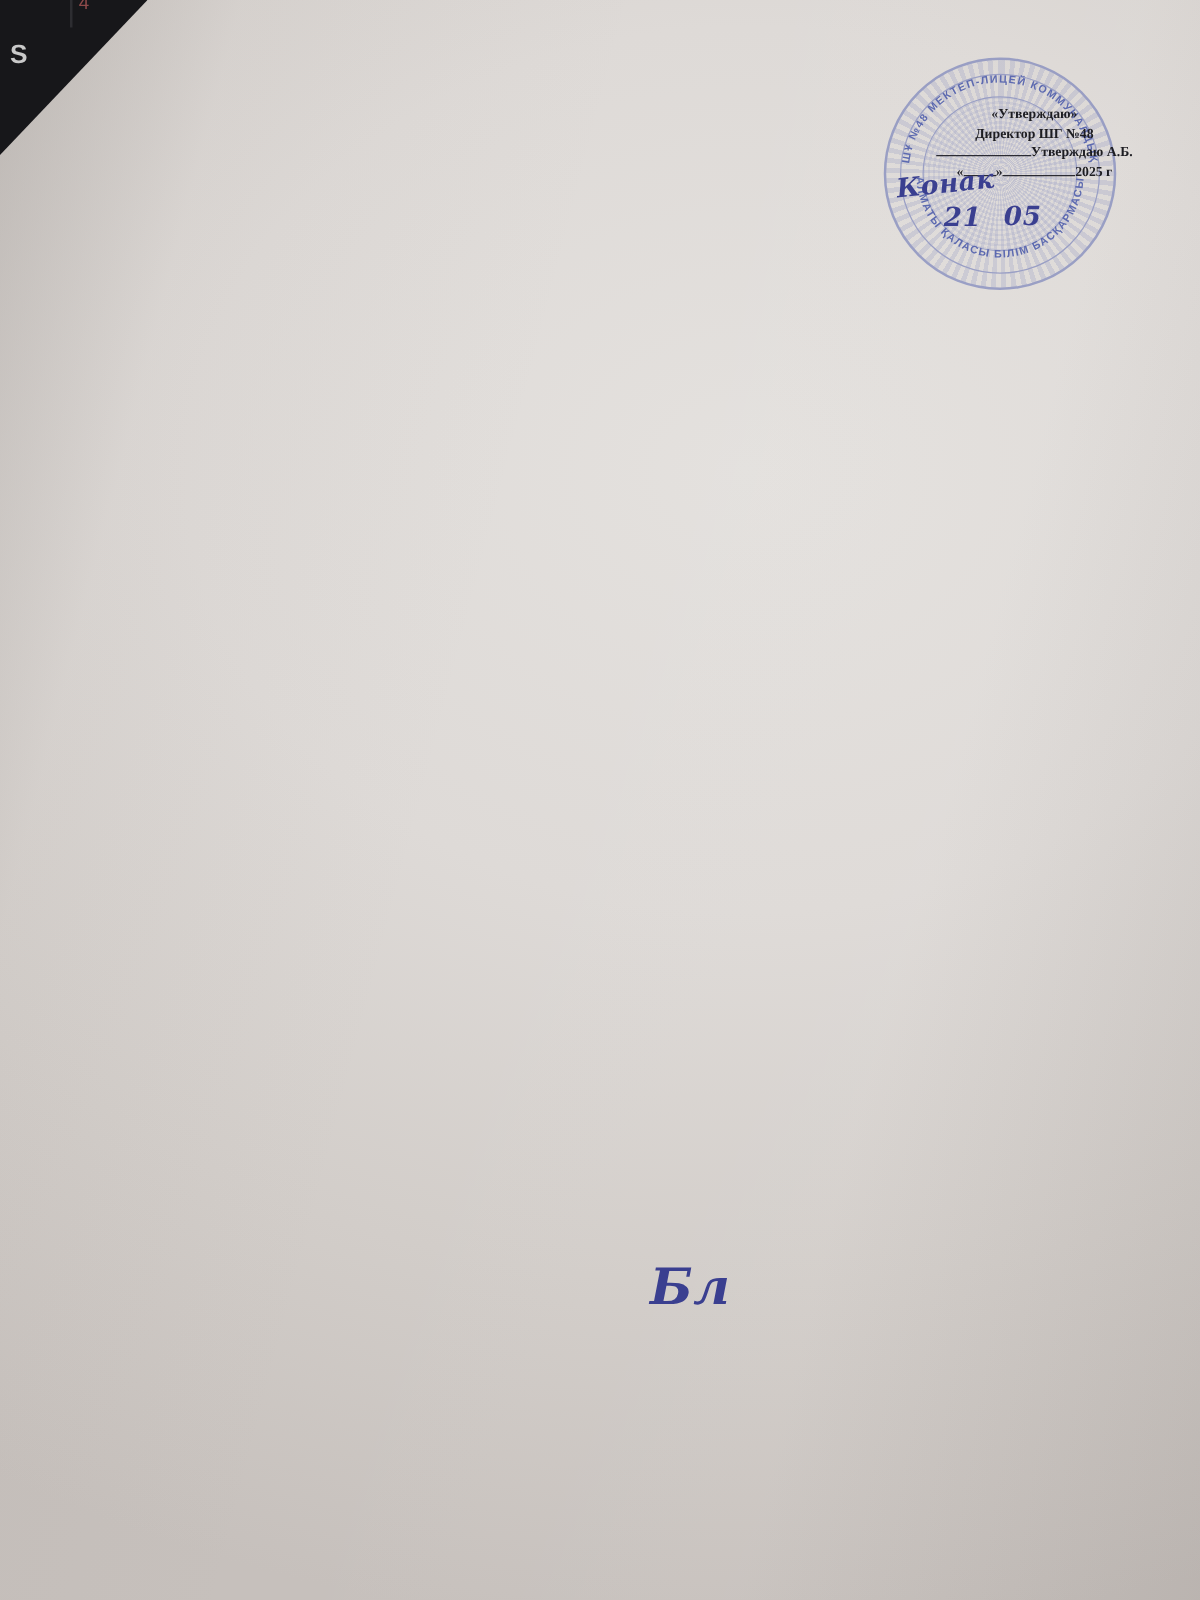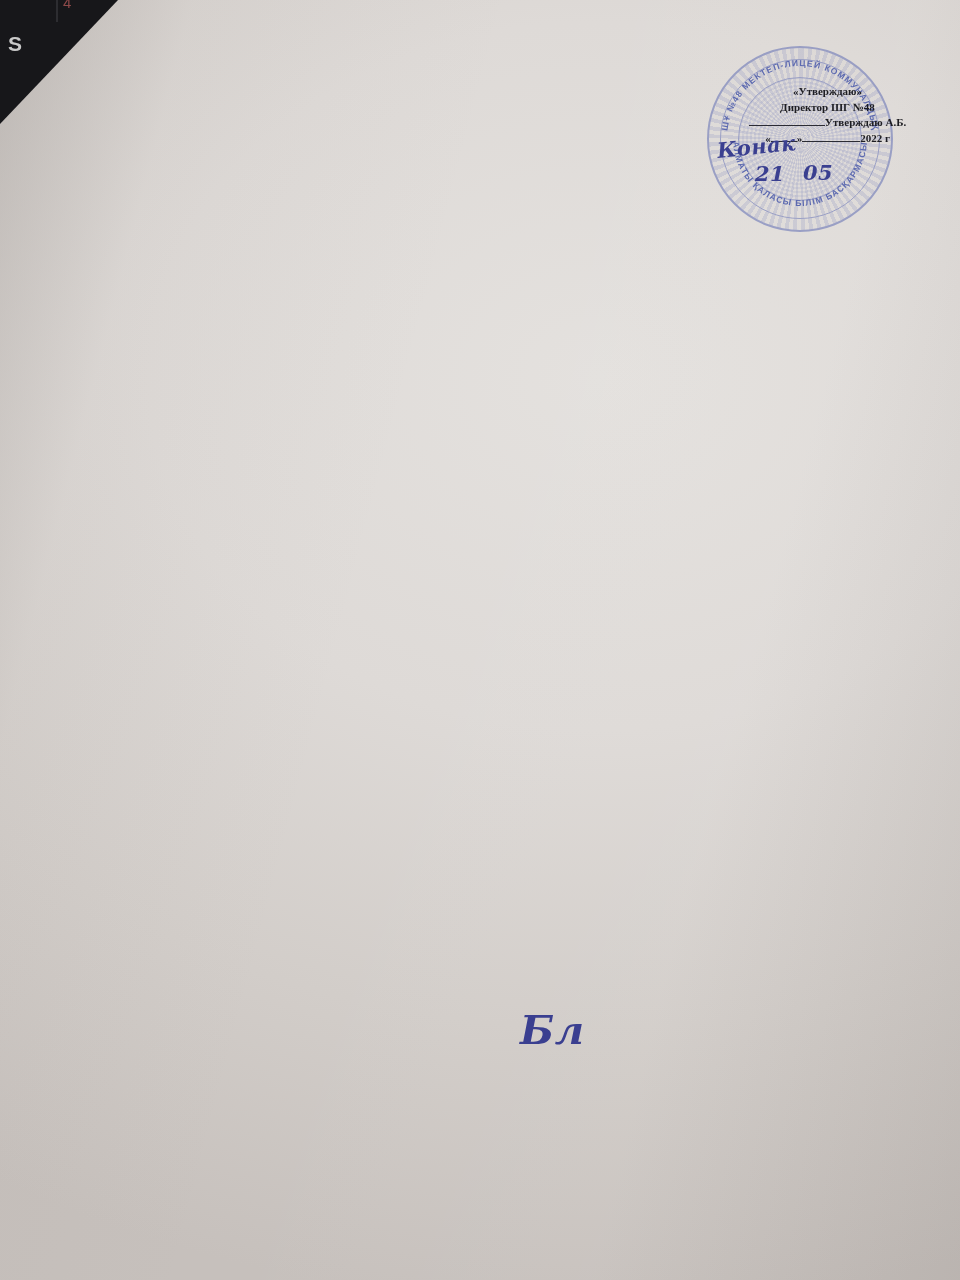--- a/index.html
+++ b/index.html
@@ -305,21 +305,21 @@
       </svg>
     </div>
 
     <div class="approval">
       <div class="ln">«Утверждаю»</div>
       <div class="ln">Директор ШГ №48</div>
       <div class="ln sig-line">
         <span class="blank b3"></span><span>Утверждаю А.Б.</span>
       </div>
       <div class="date-row">
-        <span>«</span><span class="blank b1"></span><span>»</span><span class="blank b2"></span><span>2022 г</span>
+        <span>«</span><span class="blank b1"></span><span>»</span><span class="blank b2"></span><span>2025 г</span>
       </div>
     </div>
 
     <span class="hand hw-abs" style="left:707px; top:112px; font-size:21px; transform:rotate(-6deg);">Конак</span>
     <span class="hand hw-abs" style="left:745px; top:139px; font-size:21px;">21</span>
     <span class="hand hw-abs" style="left:793px; top:138px; font-size:21px;">05</span>
 
     <div class="title">
       <div>Четырех недельное меню блюд для организации бесплатного</div>
       <div>питания обучающихся в организациях среднего образования за счет бюджетных средств</div>

